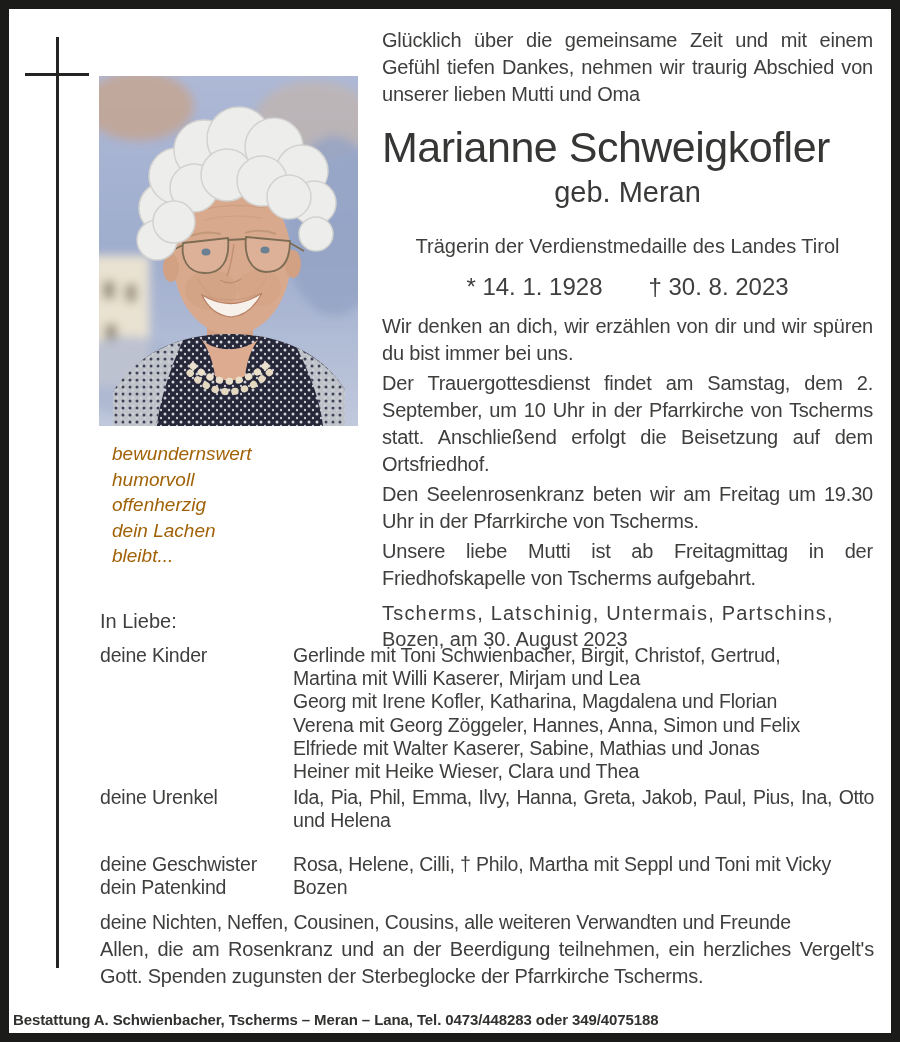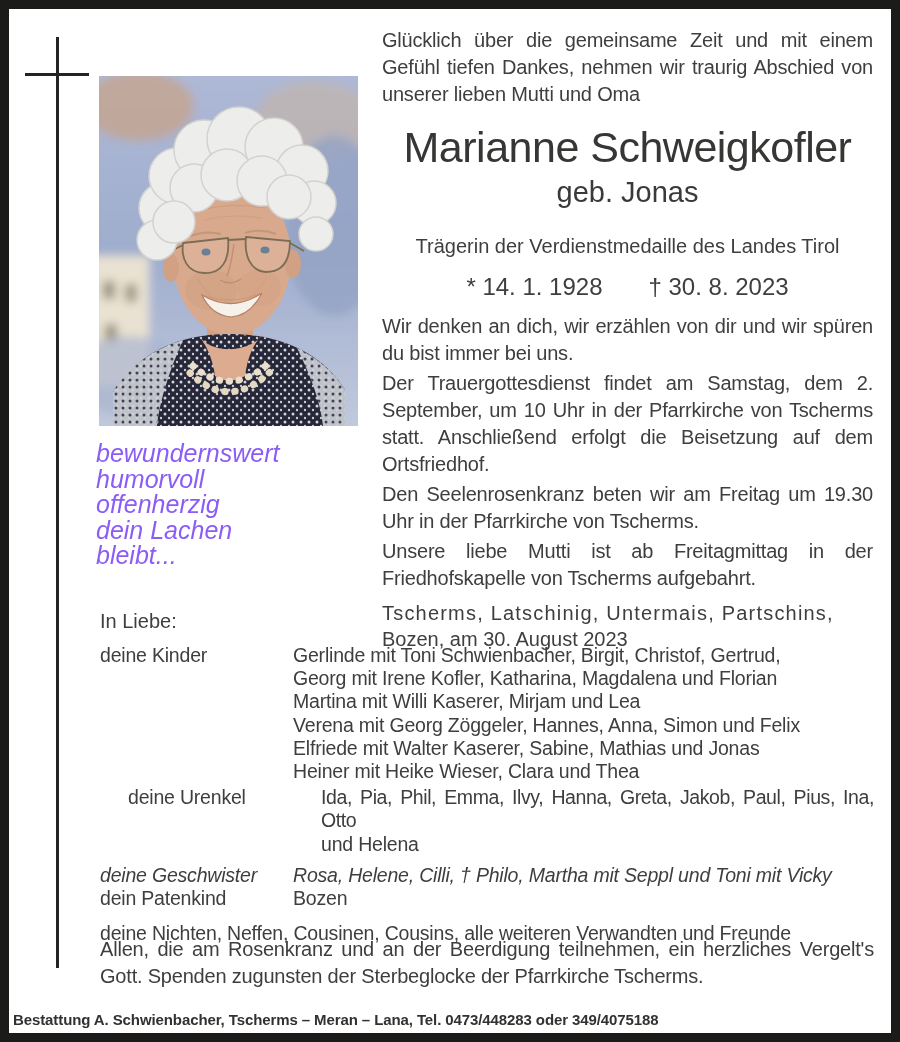--- a/index.html
+++ b/index.html
@@ -9,40 +9,40 @@
   }
   .abs{position:absolute;}
   .frame{inset:0;border:9px solid #1b1b19;pointer-events:none;}
   
   .cross-v{left:56px;top:37px;width:3px;height:931px;background:#232321;}
   .cross-h{left:25px;top:73px;width:64px;height:3px;background:#232321;}
   
   .photo{left:99px;top:76px;width:259px;height:350px;overflow:hidden;}
   .photo svg{display:block;}
   
-  .caption{left:96px;top:441px;font-size:25px;font-style:italic;line-height:25.5px;color:#8b5cf6;}
+  .caption{left:112px;top:441px;font-size:19px;font-style:italic;line-height:25.5px;color:#a16207;}
   
   .right-col{left:382px;top:27px;width:491px;}
   .intro{font-size:20px;line-height:27px;text-align:justify;letter-spacing:-0.2px;}
-  .name{margin-top:15px;font-size:43px;font-weight:300;letter-spacing:-0.5px;text-align:center;white-space:nowrap;color:#363635;}
+  .name{margin-top:15px;font-size:43px;font-weight:300;letter-spacing:-0.5px;text-align:left;white-space:nowrap;color:#363635;}
   .maiden{font-size:29px;font-weight:300;text-align:center;margin-top:4px;color:#3a3a39;}
   .honor{font-size:20px;text-align:center;margin-top:26px;}
   .dates{font-size:24px;margin-top:15px;display:flex;justify-content:center;gap:46px;white-space:nowrap;}
   .p{font-size:20px;line-height:27px;text-align:justify;letter-spacing:-0.2px;}
   .p1{margin-top:12px;} .p2,.p3,.p4{margin-top:3px;}
   .location{margin-top:8px;font-size:20px;line-height:26px;}
   .location .ls{letter-spacing:1.2px;white-space:nowrap;}
   
   .inlove{left:100px;top:610px;font-size:20px;}
   .family{left:100px;top:644px;width:774px;font-size:19.5px;line-height:23.2px;letter-spacing:-0.2px;}
   .frow{display:flex;align-items:flex-start;}
   .flabel{flex:0 0 193px;}
   .fval{flex:1;min-width:0;}
   .indent{padding-left:296px;}
-  .mt3{margin-top:3px;margin-left:28px;} .mt10{margin-top:8px;font-style:italic;}
+  .mt3{margin-top:3px;} .mt10{margin-top:20px;}
   .stretch{text-align:justify;text-align-last:justify;letter-spacing:-0.4px;}
   .fullrow{margin-top:12px;}
   
   .closing{left:100px;top:936px;width:774px;font-size:20px;line-height:26.5px;text-align:justify;letter-spacing:-0.2px;}
   .footer{left:13px;top:1011px;font-size:15px;font-weight:bold;color:#313130;letter-spacing:-0.1px;}
 </style>
 </head>
 <body>
 
 <div id="page">
@@ -156,21 +156,21 @@
     <div>bewundernswert</div>
     <div>humorvoll</div>
     <div>offenherzig</div>
     <div>dein Lachen</div>
     <div>bleibt...</div>
   </div>
 
   <div class="abs right-col">
     <div class="intro">Glücklich über die gemeinsame Zeit und mit einem Gefühl tiefen Dankes, nehmen wir traurig Abschied von unserer lieben Mutti und Oma</div>
     <div class="name">Marianne Schweigkofler</div>
-    <div class="maiden">geb. Jonas</div>
+    <div class="maiden">geb. Meran</div>
     <div class="honor">Trägerin der Verdienstmedaille des Landes Tirol</div>
     <div class="dates">
       <span>* 14. 1. 1928</span>
       <span>† 30. 8. 2023</span>
     </div>
     <div class="p p1">Wir denken an dich, wir erzählen von dir und wir spüren du bist immer bei uns.</div>
     <div class="p p2">Der Trauergottesdienst findet am Samstag, dem 2. September, um 10 Uhr in der Pfarrkirche von Tscherms statt. Anschließend erfolgt die Beisetzung auf dem Ortsfriedhof.</div>
     <div class="p p3">Den Seelenrosenkranz beten wir am Freitag um 19.30 Uhr in der Pfarrkirche von Tscherms.</div>
     <div class="p p4">Unsere liebe Mutti ist ab Freitagmittag in der Friedhofskapelle von Tscherms aufgebahrt.</div>
     <div class="location">
@@ -179,22 +179,22 @@
     </div>
   </div>
 
   <div class="abs inlove">In Liebe:</div>
 
   <div class="abs family">
     <div class="frow">
       <div class="flabel">deine Kinder</div>
       <div class="fval">
         <div>Gerlinde mit Toni Schwienbacher, Birgit, Christof, Gertrud,</div>
+        <div>Martina mit Willi Kaserer, Mirjam und Lea</div>
         <div>Georg mit Irene Kofler, Katharina, Magdalena und Florian</div>
-        <div>Martina mit Willi Kaserer, Mirjam und Lea</div>
         <div>Verena mit Georg Zöggeler, Hannes, Anna, Simon und Felix</div>
         <div>Elfriede mit Walter Kaserer, Sabine, Mathias und Jonas</div>
         <div>Heiner mit Heike Wieser, Clara und Thea</div>
       </div>
     </div>
     <div class="frow mt3">
       <div class="flabel">deine Urenkel</div>
       <div class="fval">
         <div class="stretch">Ida, Pia, Phil, Emma, Ilvy, Hanna, Greta, Jakob, Paul, Pius, Ina, Otto</div>
         <div>und Helena</div>

